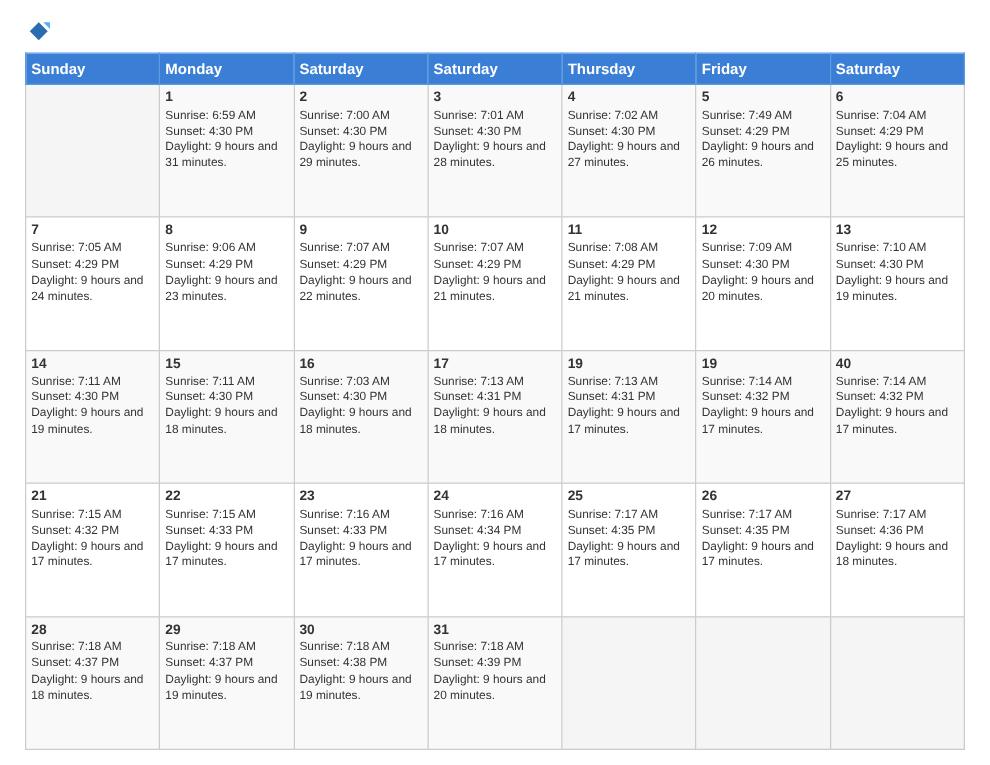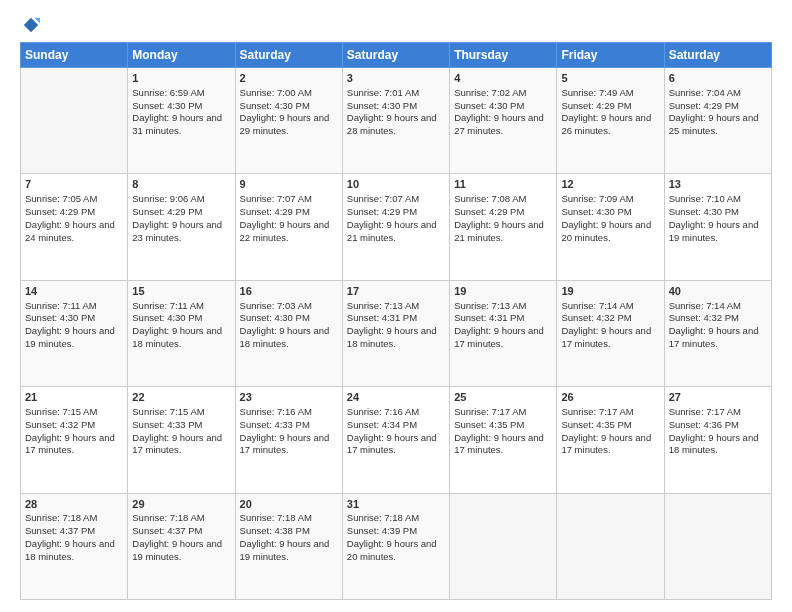--- a/index.html
+++ b/index.html
@@ -169,21 +169,21 @@
           <td><span class="day-number">22</span><span>Sunrise: 7:15 AM</span><br><span>Sunset: 4:33 PM</span><br><span>Daylight: 9 hours and 17 minutes.</span></td>
           <td><span class="day-number">23</span><span>Sunrise: 7:16 AM</span><br><span>Sunset: 4:33 PM</span><br><span>Daylight: 9 hours and 17 minutes.</span></td>
           <td><span class="day-number">24</span><span>Sunrise: 7:16 AM</span><br><span>Sunset: 4:34 PM</span><br><span>Daylight: 9 hours and 17 minutes.</span></td>
           <td><span class="day-number">25</span><span>Sunrise: 7:17 AM</span><br><span>Sunset: 4:35 PM</span><br><span>Daylight: 9 hours and 17 minutes.</span></td>
           <td><span class="day-number">26</span><span>Sunrise: 7:17 AM</span><br><span>Sunset: 4:35 PM</span><br><span>Daylight: 9 hours and 17 minutes.</span></td>
           <td><span class="day-number">27</span><span>Sunrise: 7:17 AM</span><br><span>Sunset: 4:36 PM</span><br><span>Daylight: 9 hours and 18 minutes.</span></td>
         </tr>
         <tr>
           <td><span class="day-number">28</span><span>Sunrise: 7:18 AM</span><br><span>Sunset: 4:37 PM</span><br><span>Daylight: 9 hours and 18 minutes.</span></td>
           <td><span class="day-number">29</span><span>Sunrise: 7:18 AM</span><br><span>Sunset: 4:37 PM</span><br><span>Daylight: 9 hours and 19 minutes.</span></td>
-          <td><span class="day-number">20</span><span>Sunrise: 7:18 AM</span><br><span>Sunset: 4:38 PM</span><br><span>Daylight: 9 hours and 19 minutes.</span></td>
+          <td><span class="day-number">30</span><span>Sunrise: 7:18 AM</span><br><span>Sunset: 4:38 PM</span><br><span>Daylight: 9 hours and 19 minutes.</span></td>
           <td><span class="day-number">31</span><span>Sunrise: 7:18 AM</span><br><span>Sunset: 4:39 PM</span><br><span>Daylight: 9 hours and 20 minutes.</span></td>
           <td class="empty-cell"></td>
           <td class="empty-cell"></td>
           <td class="empty-cell"></td>
         </tr>
       </tbody>
   </table>
 </div>
 
 </body></html>

